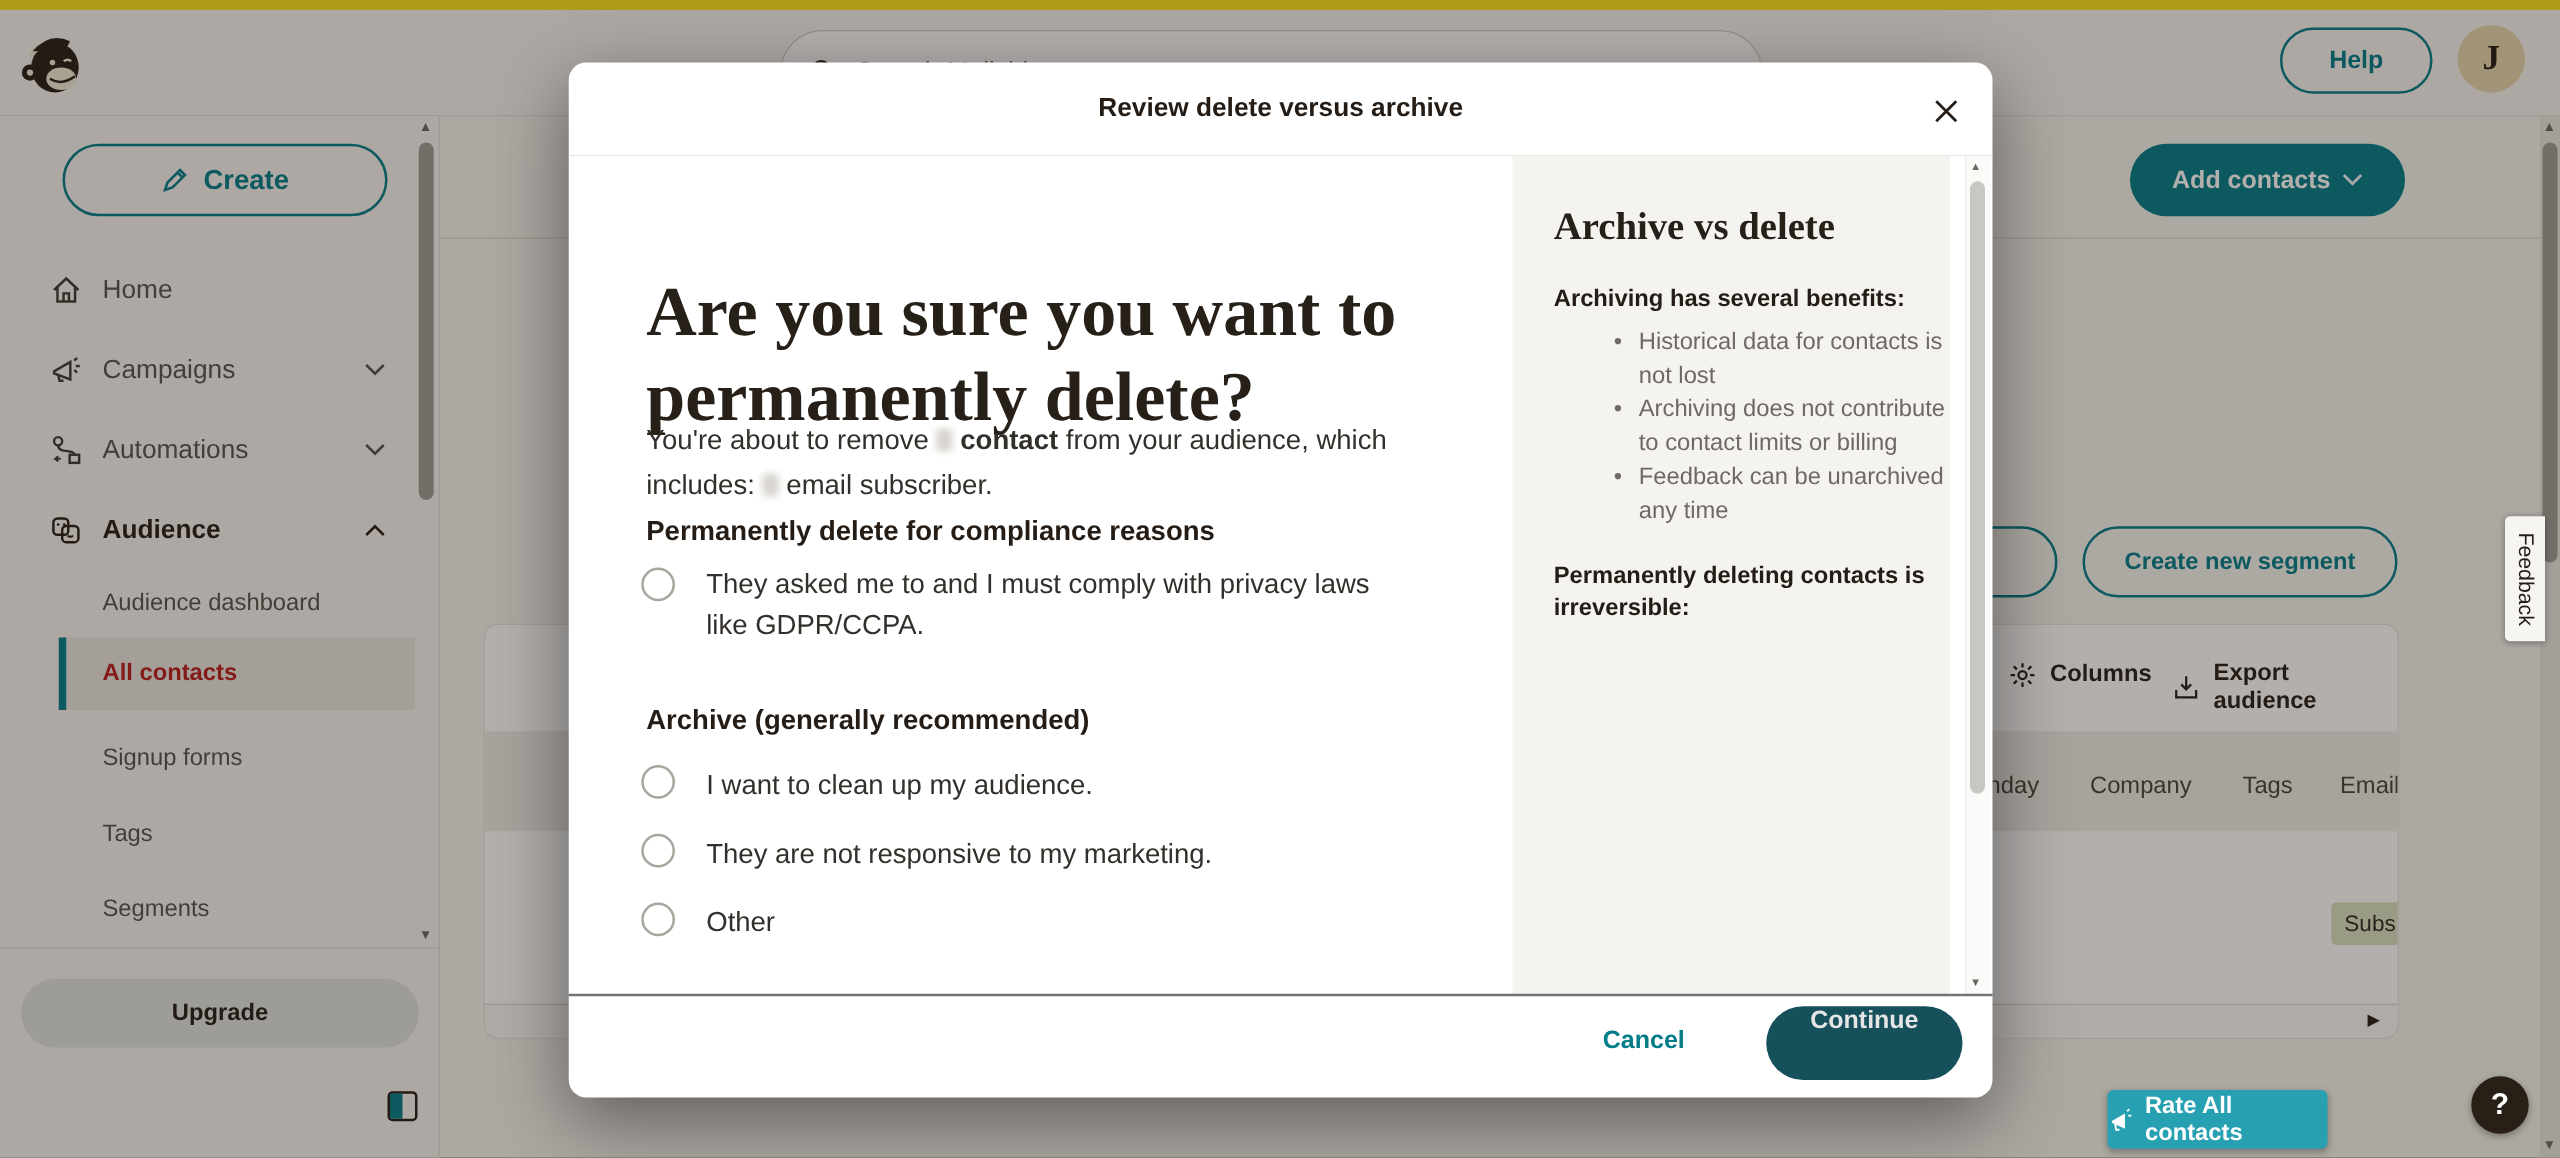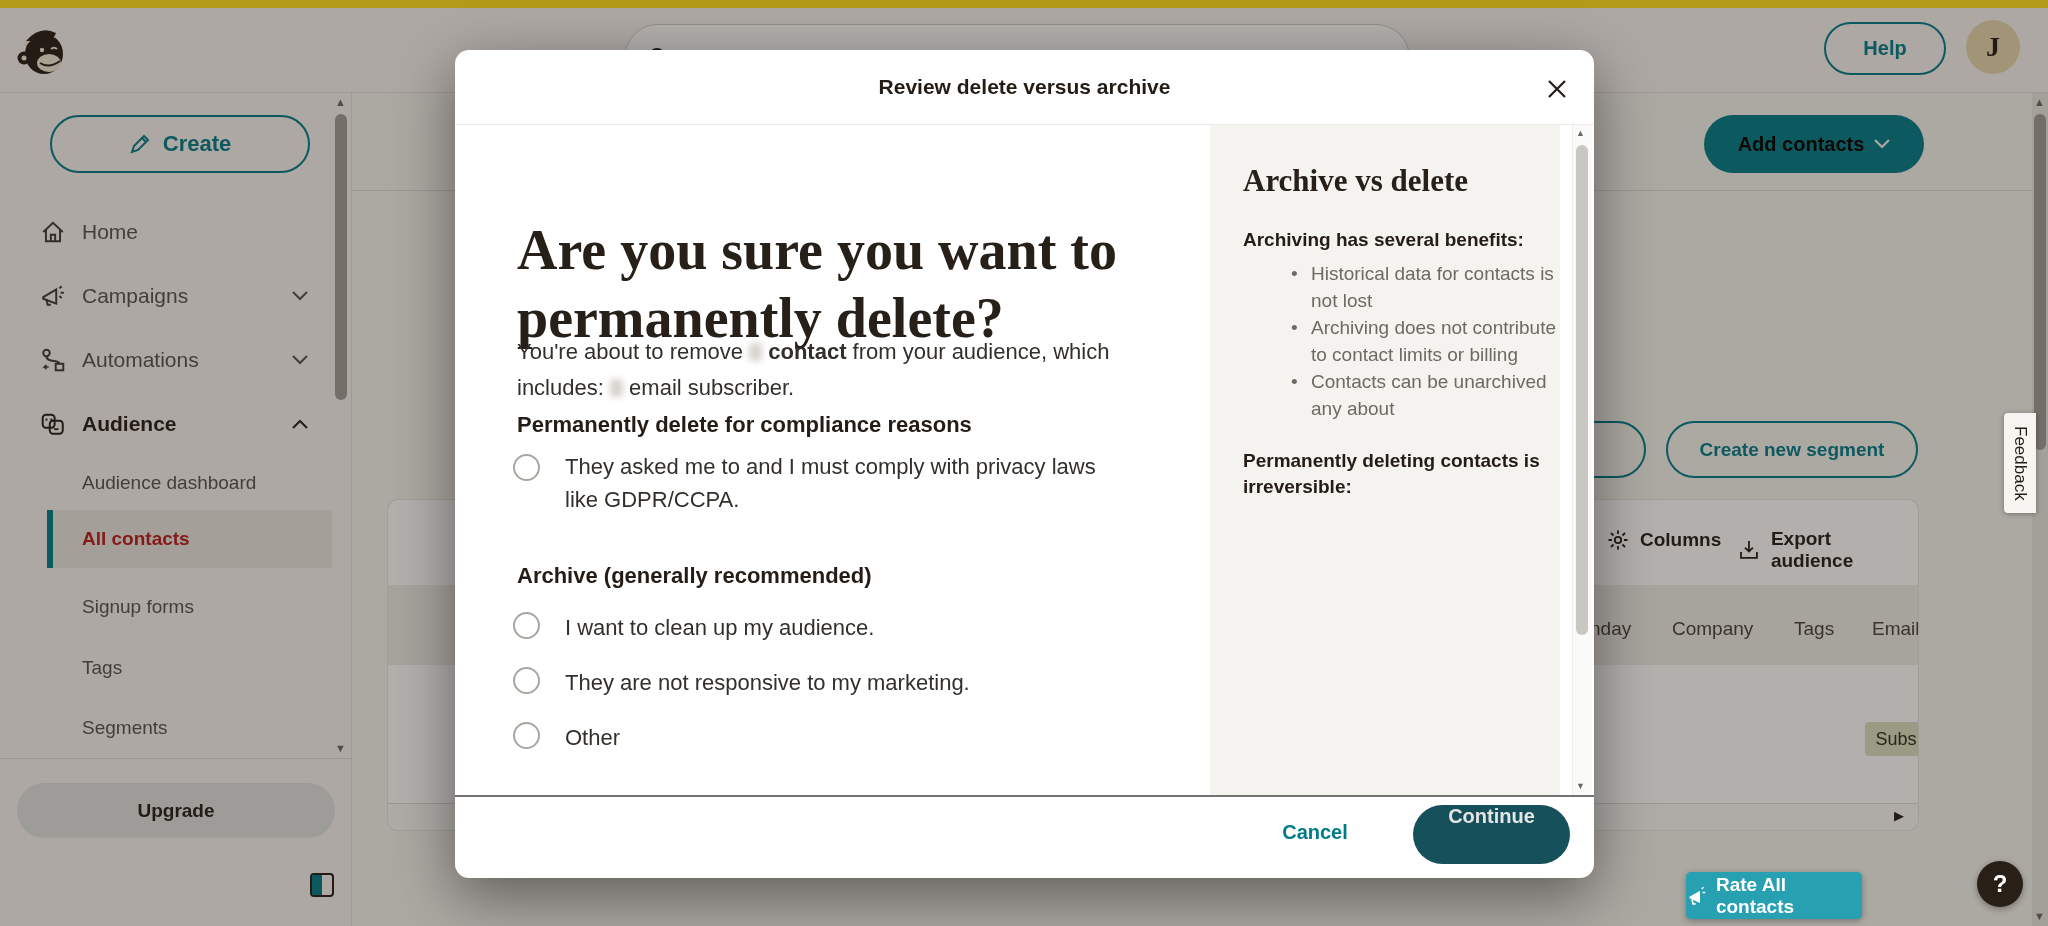--- a/index.html
+++ b/index.html
@@ -26,21 +26,21 @@
   .activebar{position:absolute;left:0;top:0;width:6px;height:58px;background:var(--teal);}
   .upgradebtn{left:17px;top:783px;width:318px;height:55px;background:#dfe2df;font-weight:700;font-size:19px;color:var(--ink);}
   .collapse{left:310px;top:873px;width:24px;height:24px;border:2px solid var(--ink);border-radius:4px;box-sizing:border-box;}
   .collapse span{display:block;width:10px;height:100%;background:var(--teal);}
   
   .sb-arrow{font-size:11px;color:#6b6861;line-height:1;}
   .v-track{width:14px;}
   .thumb{background:#9f9c96;border-radius:7px;width:12px;margin-left:1px;}
   
   .divline{left:352px;top:190px;width:1680px;height:1px;background:#dbd8d1;}
-  .addcontacts{left:1704px;top:115px;width:220px;height:58px;background:var(--teal);color:#000000;font-weight:700;font-size:20px;gap:10px;}
+  .addcontacts{left:1704px;top:115px;width:220px;height:58px;background:var(--teal);color:#ffffff;font-weight:700;font-size:20px;gap:10px;}
   .card{left:388px;top:500px;width:1530px;height:330px;background:#fff;border-radius:10px;overflow:hidden;box-shadow:0 0 0 1px #e6e3dc;}
   .theadband{position:absolute;left:0;top:85px;width:1530px;height:80px;background:#efede7;}
   .thead{position:absolute;top:33px;font-size:19px;color:#474239;}
   .toolitem{position:absolute;top:28px;display:flex;align-items:center;gap:10px;font-size:19px;font-weight:600;color:var(--ink);}
   .badge{position:absolute;left:1477px;top:222px;width:62px;height:34px;background:var(--badge);border-radius:4px;display:flex;align-items:center;justify-content:center;font-size:18px;color:#2c2a22;}
   .hscroll{position:absolute;left:0;top:303px;width:1530px;height:27px;border-top:1px solid #dcd9d3;background:#fbfaf8;}
   
   .overlay{left:0;top:0;width:2048px;height:926px;background:rgba(33,26,19,0.35);z-index:40;}
   .feedback{left:2004px;top:413px;width:32px;height:100px;background:#f6f5f2;border-radius:4px 0 0 4px;box-shadow:0 1px 5px rgba(0,0,0,.35);z-index:50;display:flex;align-items:center;justify-content:center;}
   .feedback span{writing-mode:vertical-rl;font-size:17px;color:var(--ink);}
@@ -313,21 +313,21 @@
     <div class="radio" style="top:672px;"></div>
     <div class="rlabel" style="top:671px;">Other</div>
 
     <div class="mpanel">
       <h2 class="ptitle serif">Archive vs delete</h2>
 
       <div class="plabel">Archiving has several benefits:</div>
       <ul>
         <li>Historical data for contacts is not lost</li>
         <li>Archiving does not contribute to contact limits or billing</li>
-        <li>Contacts can be unarchived any about</li>
+        <li>Feedback can be unarchived any time</li>
       </ul>
 
       <div class="plabel">Permanently deleting contacts is irreversible:</div>
     </div>
 
     <div class="mscroll">
       <div class="sb-arrow" style="position:absolute;top:4px;left:3px;font-size:9px;">▲</div>
       <div style="position:absolute;top:20px;left:3px;width:12px;height:490px;background:#c9c7c2;border-radius:6px;"></div>
       <div class="sb-arrow" style="position:absolute;bottom:4px;left:3px;font-size:9px;">▼</div>
     </div>

